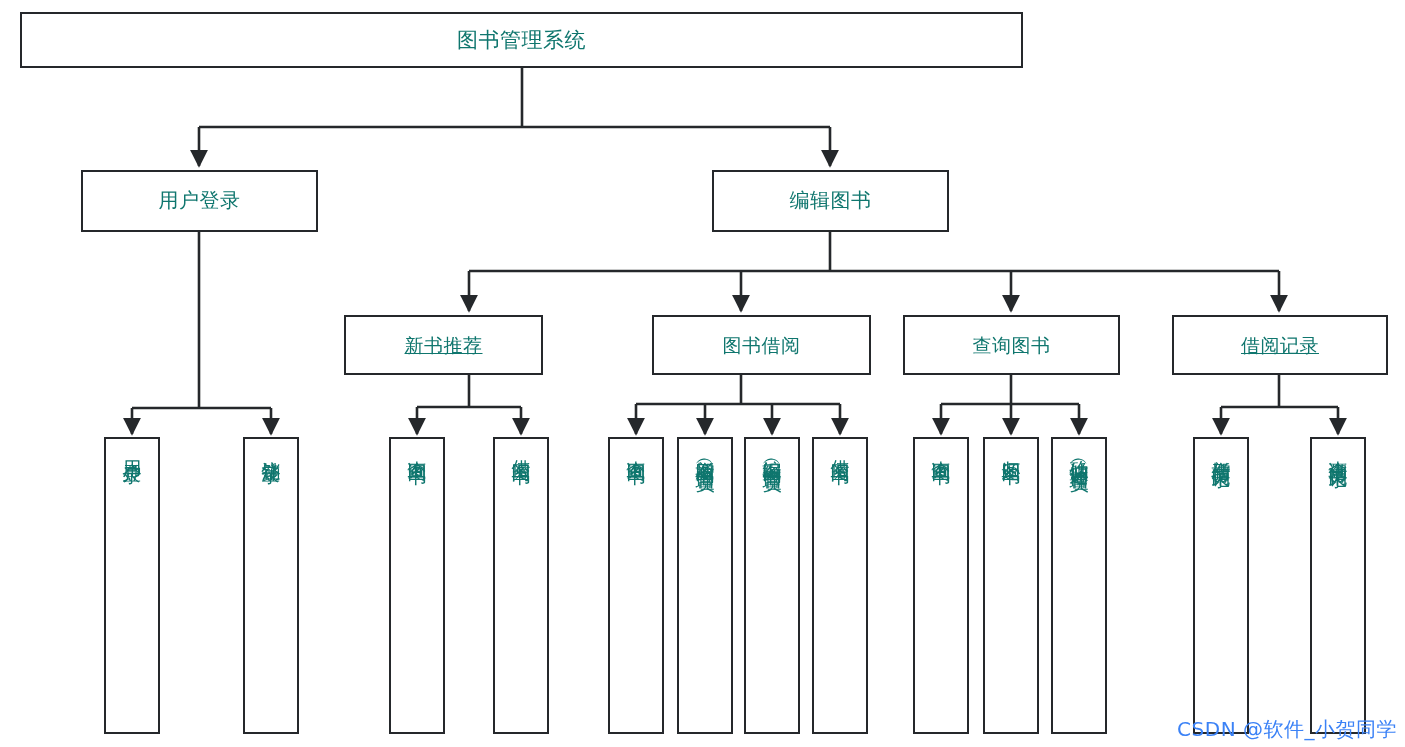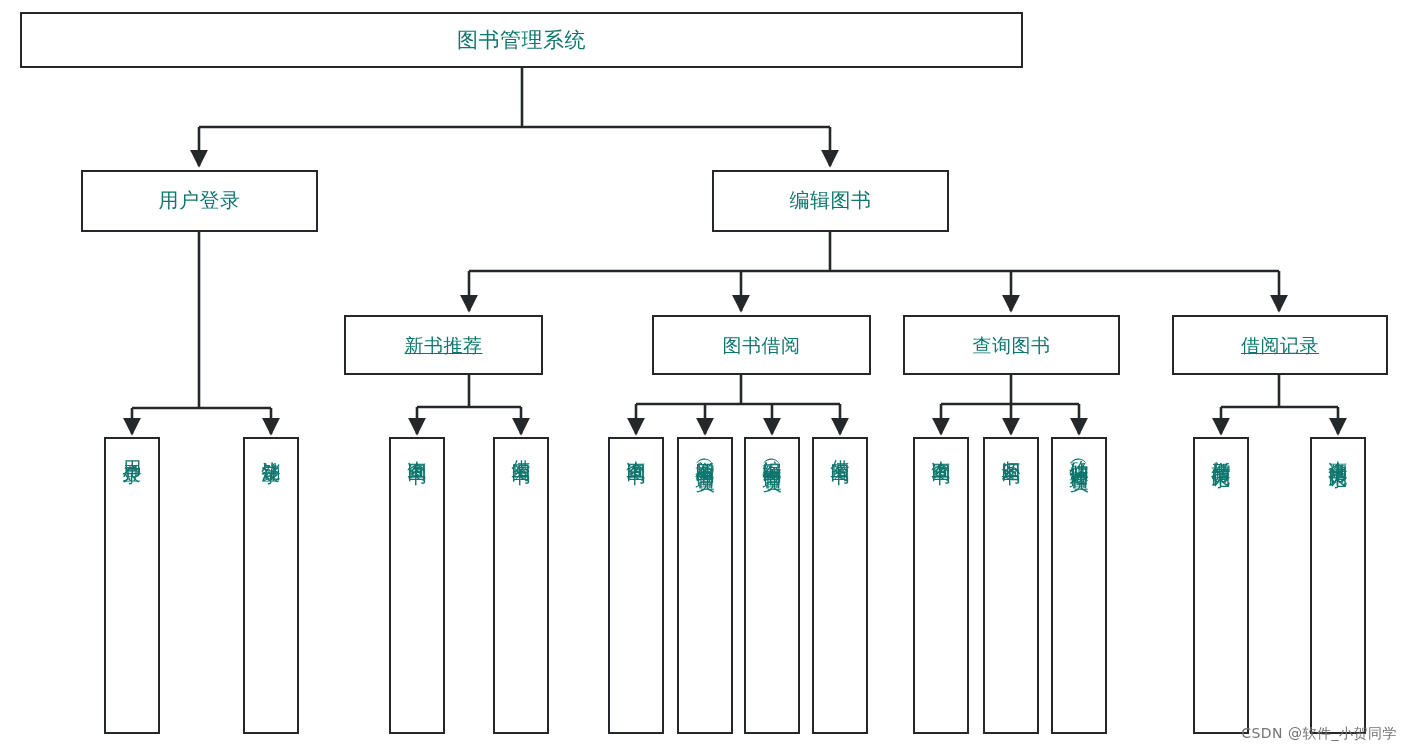--- a/index.html
+++ b/index.html
@@ -66,22 +66,22 @@
     font-size: 19px;
     line-height: 1.05;
     letter-spacing: 2px;
     white-space: nowrap;
     max-height: 100%;
   }
   .watermark {
     position: absolute;
     right: 8px;
     bottom: 4px;
-    font-size: 14px;
-    color: #737373;
+    font-size: 20px;
+    color: #3b82f6;
     letter-spacing: 0.5px;
     z-index: 3;
     white-space: nowrap;
   }
 </style>
 </head>
 <body>
 
 <div id="canvas">
 

